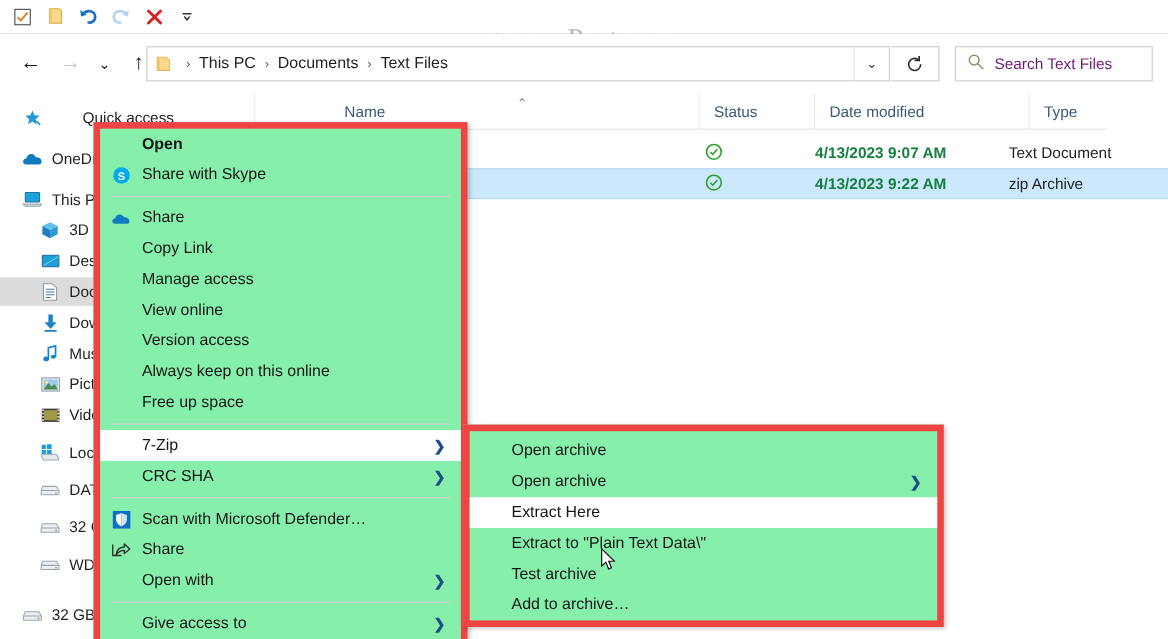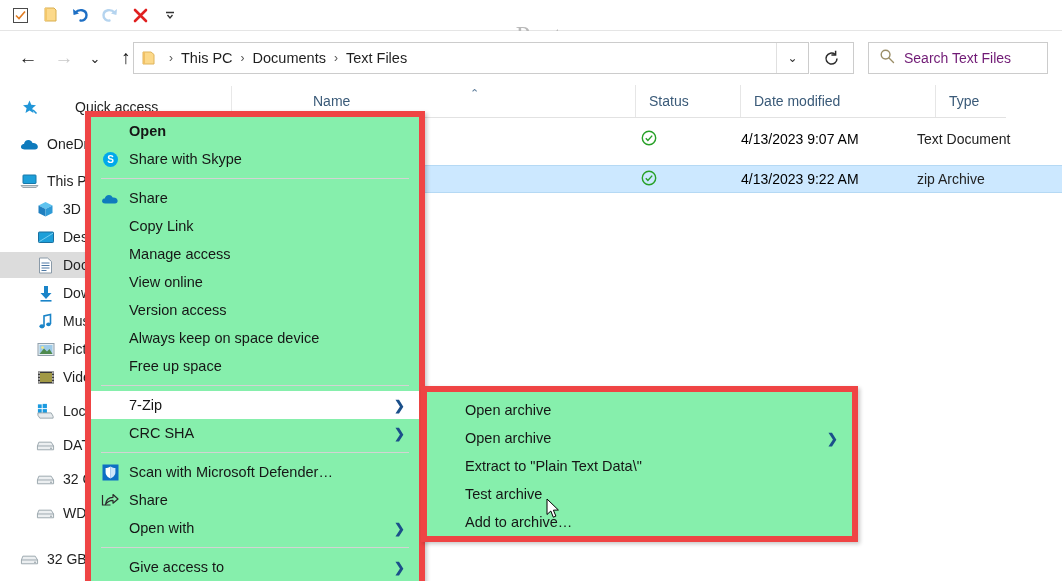--- a/index.html
+++ b/index.html
@@ -98,21 +98,21 @@
 
   
   .filelist { position:absolute; left:233px; top:119px; width:829px; height:462px; background:#fff; }
   .frow {
     position:absolute; left:0; width:829px; height:28px;
     display:flex; align-items:center; font-size:14px; color:#202020;
   }
   .frow.selected { background:#cce8ff; border-top:1px solid #b5d9f4; border-bottom:1px solid #b5d9f4; }
   .fname { position:absolute; left:22px; }
   .fstat { position:absolute; left:408px; }
-  .fdate { position:absolute; left:508px; color:#000000; }
+  .fdate { position:absolute; left:508px; color:#15803d;font-weight:bold; }
   .ftype { position:absolute; left:684px; color:#222; }
 
   
   .ctxmenu {
     position:absolute; background:#86efac;
     border:6px solid #ef4444; box-shadow:2px 2px 4px rgba(0,0,0,0.22);
   }
   .mi {
     position:relative; height:28px; display:flex; align-items:center;
     font-size:14.5px; color:#161616; padding-left:38px; white-space:nowrap;
@@ -414,21 +414,21 @@
       <span class="fstat">
         <svg width="16" height="16" viewBox="0 0 16 16">
             <circle cx="8" cy="8" r="6.7" fill="none" stroke="#27a027" stroke-width="1.4"></circle>
             <path d="M4.8 8.2 L6.9 10.4 L11.2 5.6" fill="none" stroke="#27a027" stroke-width="1.4"></path>
           </svg>
       </span>
       <span class="fdate">4/13/2023 9:07 AM</span>
       <span class="ftype">Text Document</span>
     </div>
 
-    <div class="frow selected" style="top:34px;margin-top:12px;">
+    <div class="frow selected" style="top:34px;">
       <span class="fname">Plain Text Data.zip</span>
       <span class="fstat">
         <svg width="16" height="16" viewBox="0 0 16 16">
             <circle cx="8" cy="8" r="6.7" fill="none" stroke="#27a027" stroke-width="1.4"></circle>
             <path d="M4.8 8.2 L6.9 10.4 L11.2 5.6" fill="none" stroke="#27a027" stroke-width="1.4"></path>
           </svg>
       </span>
       <span class="fdate">4/13/2023 9:22 AM</span>
       <span class="ftype">zip Archive</span>
     </div>
@@ -467,21 +467,21 @@
     <div class="mi">
       <span>Manage access</span>
     </div>
     <div class="mi">
       <span>View online</span>
     </div>
     <div class="mi">
       <span>Version access</span>
     </div>
     <div class="mi">
-      <span>Always keep on space device</span>
+      <span>Always keep on this online</span>
     </div>
     <div class="mi">
       <span>Free up space</span>
     </div>
 
     <div class="msep"></div>
 
     <div class="mi hover">
       <span>7-Zip</span>
       <span class="arrow">❯</span>
@@ -529,20 +529,23 @@
 
   <div class="ctxmenu" id="menu-7zip">
     <div style="height:4px"></div>
     <div class="mi">
       <span>Open archive</span>
     </div>
     <div class="mi">
       <span>Open archive</span>
       <span class="arrow">❯</span>
     </div>
+    <div class="mi hover">
+      <span>Extract Here</span>
+    </div>
     <div class="mi">
       <span>Extract to "Plain Text Data\"</span>
     </div>
     <div class="mi">
       <span>Test archive</span>
     </div>
     <div class="mi">
       <span>Add to archive…</span>
     </div>
   </div>

